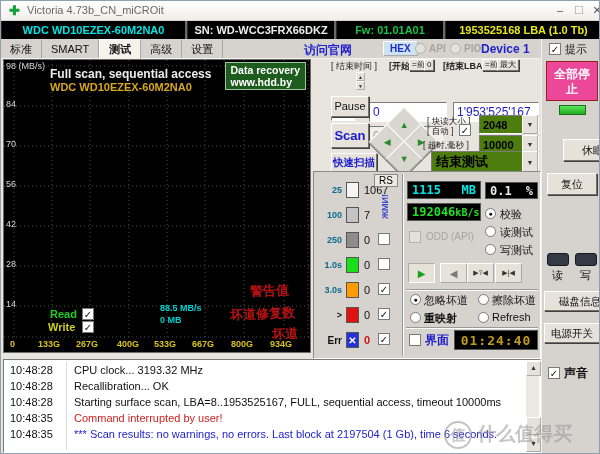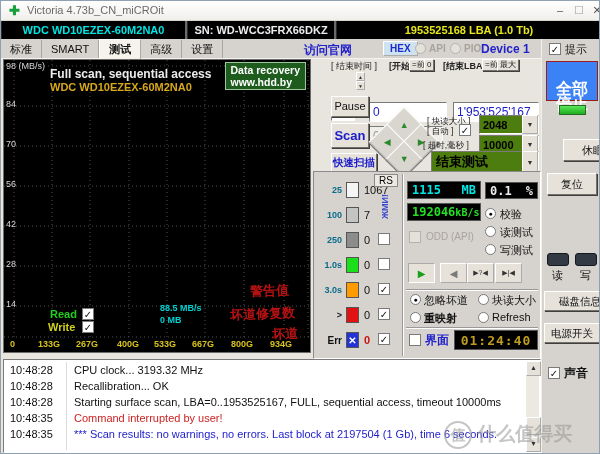--- a/index.html
+++ b/index.html
@@ -57,22 +57,22 @@
   .scanner{left:312px;top:170px;width:228px;height:188px;background:#d6d3ce;
     border:1px solid #fff;border-top:1px solid #8a8a8a;border-left:1px solid #8a8a8a;}
   .legrow-label{font-size:9px;font-weight:bold;text-align:right;width:26px;display:inline-block;}
   .teal{color:#0a6b8b;}
   .blk{width:13px;height:16px;border:1px solid #555;display:inline-block;}
   .legval{font-size:11px;color:#111;}
   .vdiv{border-left:1px solid #999;border-right:1px solid #fff;}
   .hsep{border-top:1px solid #999;border-bottom:1px solid #fff;}
   
   .rightcol{left:540px;top:38px;width:60px;height:416px;background:#d6d3ce;border-left:1px solid #f2f0ea;}
-  .stopbtn{background:#3b82f6;border:1px solid #9c1c1c;color:#fff;font-weight:bold;font-size:16px;
-    text-align:center;line-height:15px;padding-top:19px;}
+  .stopbtn{background:#ec4899;border:1px solid #9c1c1c;color:#fff;font-weight:bold;font-size:12px;
+    text-align:center;line-height:15px;padding-top:5px;}
   .led{background:linear-gradient(#5ae65a,#1fae1f);border:1px solid #246a24;}
   .ledbox{background:#343a44;border:1px solid #14181f;border-radius:3px;}
   .cnlabel{font-size:11px;color:#111;}
   
   .logarea{left:2px;top:358px;width:538px;height:94px;background:#fff;
     border-top:1px solid #7a7a7a;border-left:1px solid #7a7a7a;border-bottom:1px solid #fff;border-right:1px solid #fff;}
   .logrow{height:16px;font-size:11px;white-space:nowrap;}
   .ltime{position:absolute;left:6px;color:#111;}
   .lmsg{position:absolute;left:70px;color:#111;}
   .lmsg.err{color:#cc2222;}
@@ -97,20 +97,21 @@
     <span class="a plus">✚</span>
     <span class="a title-txt">Victoria 4.73b_CN_miCROit</span>
     <span class="a wbtn" style="left:551px;">–</span>
     <span class="a wbtn" style="left:570px;color:#a0a0a0;">☐</span>
     <span class="a wbtn" style="left:588px;">✕</span>
   </div>
 
   <div class="a infobar">
     <div class="seg" style="width:183px;color:#00e5e5;">WDC WD10EZEX-60M2NA0</div>
     <div class="seg" style="width:146px;color:#ececec;">SN: WD-WCC3FRX66DKZ</div>
+    <div class="seg" style="width:106px;color:#18c24a;">Fw: 01.01A01</div>
     <div class="seg" style="flex:1;color:#e6e61a;border-right:none;">1953525168 LBA (1.0 Tb)</div>
   </div>
 
   <div class="a tabrow">
     <span class="tab">标准</span><span class="tab">SMART</span><span class="tab active">测试</span><span class="tab">高级</span><span class="tab">设置</span>
     <span class="a" style="left:303px;top:3px;font-size:12px;font-weight:bold;color:#2222cc;">访问官网</span>
     <span class="a hexbtn" style="left:382px;top:2px;">HEX</span>
     <span class="a rd dis" style="left:414px;top:4px;"></span>
     <span class="a" style="left:428px;top:4px;font-size:10px;color:#a8a49c;font-weight:bold;">API</span>
     <span class="a rd dis" style="left:449px;top:4px;"></span>
@@ -302,21 +303,21 @@
       </div>
     <div class="a transport" style="left:181px;top:91px;font-size:7px;color:#333;">
         <span>▶|◀</span>
       </div>
 
     <div class="a hsep" style="left:92px;top:117px;width:132px;height:0;"></div>
 
     <span class="a rd" style="left:96px;top:122px;">●</span>
     <span class="a cnlabel" style="left:110px;top:121px;">忽略坏道</span>
     <span class="a rd" style="left:164px;top:122px;"></span>
-    <span class="a cnlabel" style="left:178px;top:121px;">块读大小</span>
+    <span class="a cnlabel" style="left:178px;top:121px;">擦除坏道</span>
     <span class="a rd" style="left:96px;top:140px;"></span>
     <span class="a cnlabel" style="left:110px;top:139px;font-weight:bold;">重映射</span>
     <span class="a rd" style="left:164px;top:140px;"></span>
     <span class="a cnlabel" style="left:178px;top:139px;">Refresh</span>
 
     <div class="a hsep" style="left:92px;top:155px;width:132px;height:0;"></div>
 
     <span class="a cb" style="left:95px;top:162px;"></span>
     <span class="a" style="left:111px;top:160px;font-size:12px;font-weight:bold;color:#2222cc;">界面</span>
     <div class="a lcd" style="left:140px;top:158px;width:84px;height:20px;color:#bf9b1e;letter-spacing:1px;font-size:13px;justify-content:center;">
@@ -353,21 +354,21 @@
     <div class="a logrow" style="top:4px;left:0;width:520px;">
       <span class="ltime">10:48:28</span>
       <span class="lmsg">CPU clock... 3193.32 MHz</span>
     </div>
     <div class="a logrow" style="top:20px;left:0;width:520px;">
       <span class="ltime">10:48:28</span>
       <span class="lmsg">Recallibration... OK</span>
     </div>
     <div class="a logrow" style="top:36px;left:0;width:520px;">
       <span class="ltime">10:48:28</span>
-      <span class="lmsg">Starting surface scan, LBA=0..1953525167, FULL, sequential access, timeout 10000ms</span>
+      <span class="lmsg">Starting surface scan, LBA=8..1953525167, FULL, sequential access, timeout 10000ms</span>
     </div>
     <div class="a logrow" style="top:52px;left:0;width:520px;">
       <span class="ltime">10:48:35</span>
       <span class="lmsg err">Command interrupted by user!</span>
     </div>
     <div class="a logrow" style="top:68px;left:0;width:520px;">
       <span class="ltime">10:48:35</span>
       <span class="lmsg res">*** Scan results: no warnings, no errors. Last block at 2197504 (1 Gb), time 6 seconds.</span>
     </div>
     <div class="scroll">

